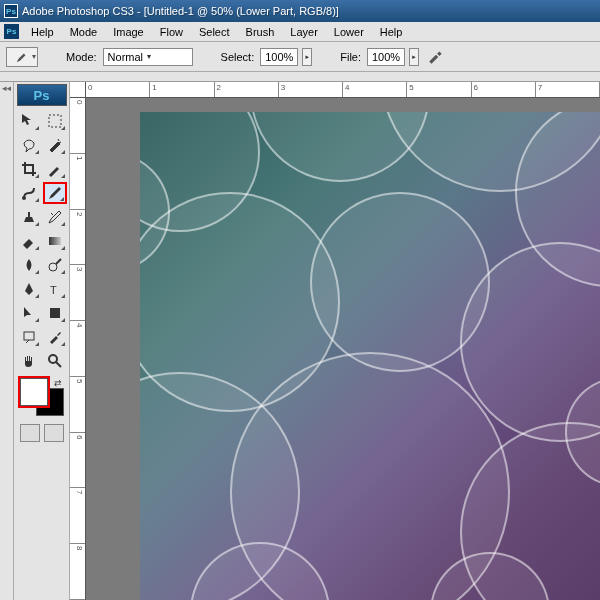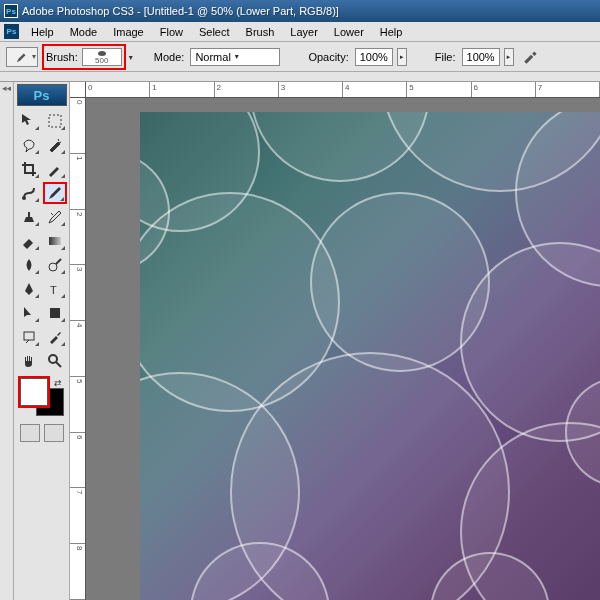--- a/index.html
+++ b/index.html
@@ -74,30 +74,23 @@
   <div class="menu-item">Lower</div>
   <div class="menu-item">Help</div>
 </div>
 
 <div class="optbar">
   <div class="tool-preset">
     <svg width="14" height="14" viewBox="0 0 16 16">
         <path d="M2 14 L4 10 L10 4 L12 6 L6 12 Z" fill="#555"></path>
       </svg>
   </div>
-  <div class="brush-box">
-    <span class="label">Brush:</span>
-    <div class="brush-preview">
-      <div class="dot"></div>
-      <div class="num">500</div>
-    </div>
-  </div>
   <span class="opt-label">Mode:</span>
   <div class="opt-input opt-dd" style="width:90px">Normal</div>
-  <span class="opt-label">Opacity:</span>
+  <span class="opt-label">Select:</span>
   <div class="opt-input" style="width:38px">100%</div>
   <div class="arrow-btn">▸</div>
   <span class="opt-label">File:</span>
   <div class="opt-input" style="width:38px">100%</div>
   <div class="arrow-btn">▸</div>
   <svg class="flow-icon" viewBox="0 0 16 16">
       <path d="M2 12 L8 6 L10 8 L4 14 Z M9 5 L11 3 L13 5 L11 7 Z" fill="#555"></path>
     </svg>
 </div>
 

